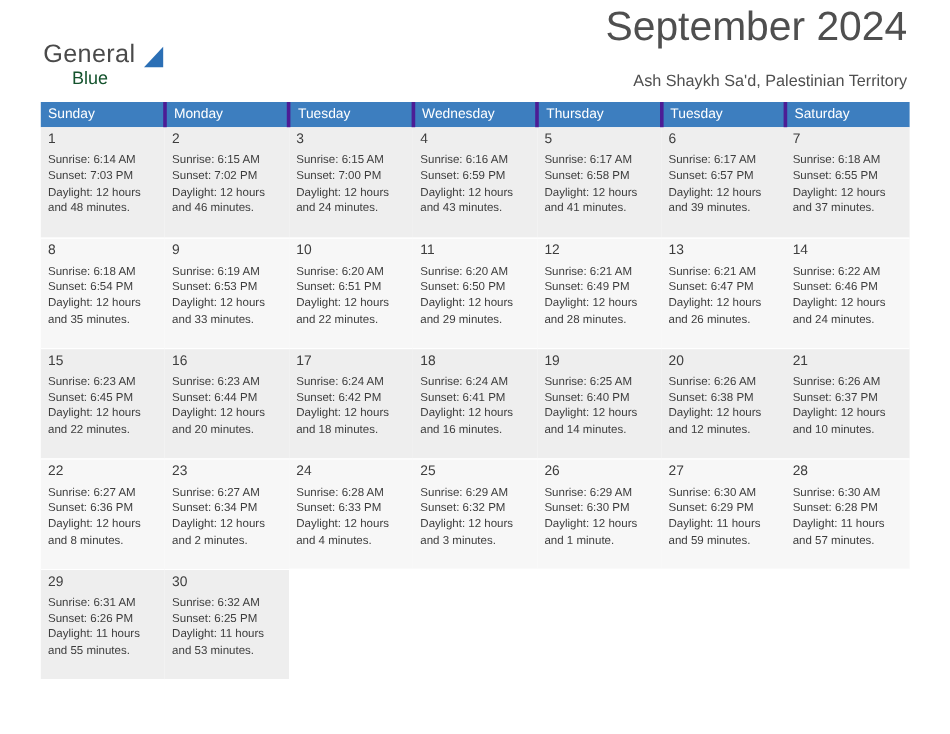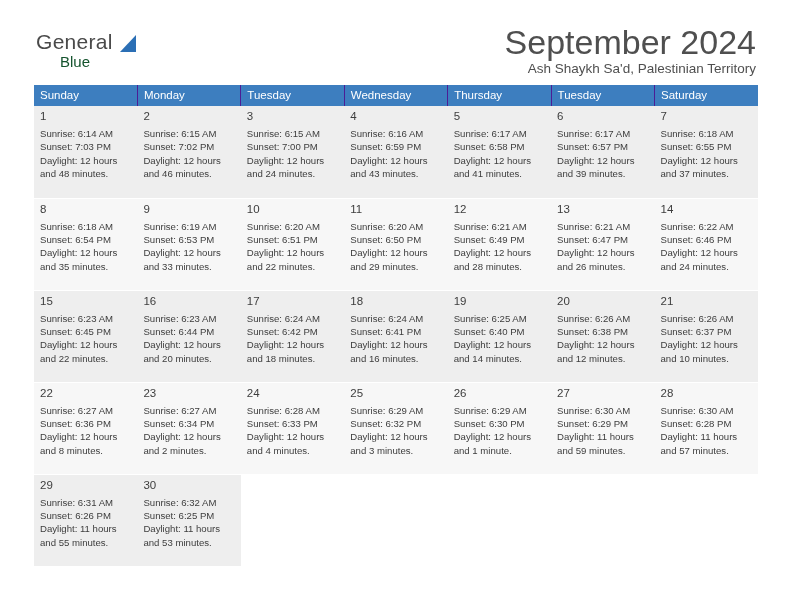--- a/index.html
+++ b/index.html
@@ -14,21 +14,21 @@
   .page {
     position: relative;
     width: 792px;
     height: 612px;
     padding: 0 34px;
   }
 
   
   .header {
     display: flex;
-    align-items: center;
+    align-items: flex-end;
     justify-content: space-between;
     padding-top: 26px;
     height: 76px;
   }
   .logo {
     position: relative;
     width: 130px;
     padding-left: 2px;
   }
   .logo-general {
@@ -61,39 +61,39 @@
   }
   .month-title {
     font-size: 34px;
     color: #4f4f4f;
     font-weight: normal;
     line-height: 34px;
   }
   .location {
     font-size: 13.5px;
     color: #4f4f4f;
-    margin-top: 2px;
+    margin-top: 21px;
     line-height: 16px;
   }
 
   
   table.cal {
     width: 724px;
     border-collapse: collapse;
     table-layout: fixed;
     margin-top: 9px;
   }
   table.cal th {
     background: #3d7ebf;
     color: #ffffff;
     font-weight: normal;
     font-size: 11.5px;
     text-align: left;
     padding: 4px 0 5px 6px;
-    border-right: 1px solid #4c1d95;
+    border-right: 3px solid #4c1d95;
     height: 19px;
   }
   table.cal th:last-child { border-right: none; margin-left: 37px; }
 
   table.cal td {
     vertical-align: top;
     width: 103.4px;
     height: 92px;
     padding: 3px 5px 4px 6px;
     border-bottom: 1px solid #ffffff;

